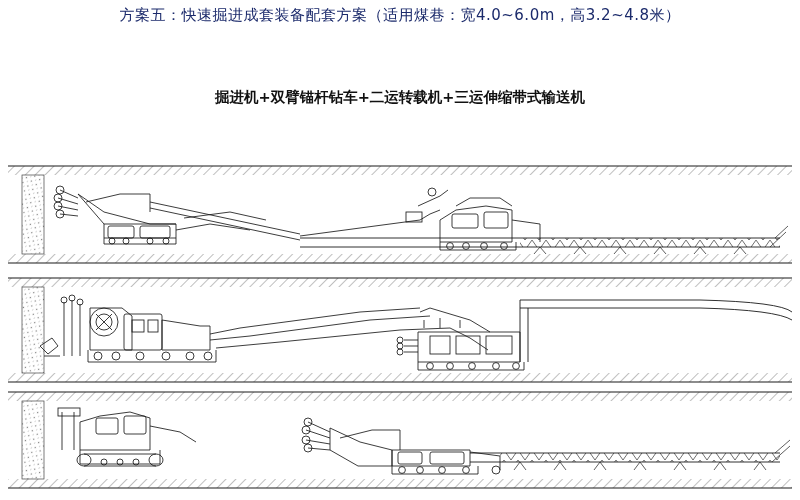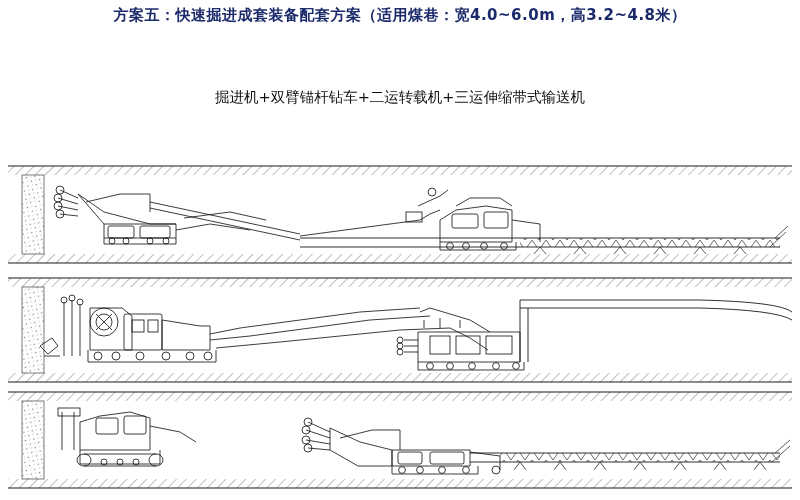--- a/index.html
+++ b/index.html
@@ -23,37 +23,38 @@
   .title-row {
     position: absolute;
     top: 6px;
     left: 0;
     width: 800px;
     text-align: center;
   }
   .title-text {
     display: inline-block;
     font-size: 15px;
-    font-weight: bold;
+    font-weight: normal;
     color: #1b2a6b;
     letter-spacing: 0.5px;
     font-family: "DejaVu Sans", "Liberation Sans", sans-serif;
   }
   .subtitle-row {
     position: absolute;
     top: 88px;
     left: 0;
     width: 800px;
     text-align: center;
   }
   .subtitle-text {
     display: inline-block;
     font-size: 14.5px;
     color: #111111;
     font-family: "DejaVu Sans", "Liberation Sans", sans-serif;
+    font-weight: bold;
   }
   .diagram-area {
     position: absolute;
     left: 0;
     top: 150px;
     width: 800px;
     height: 350px;
   }
   svg.scene {
     display: block;

